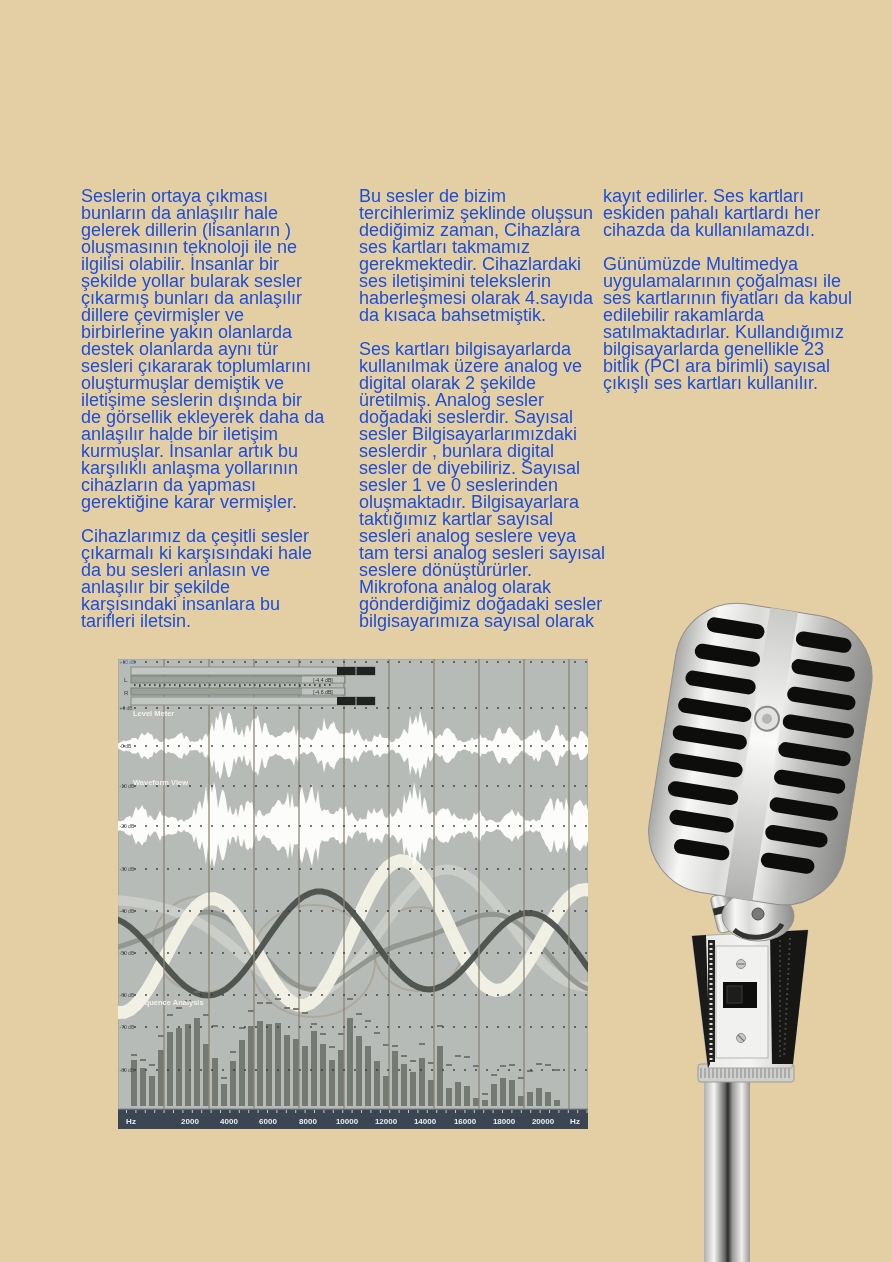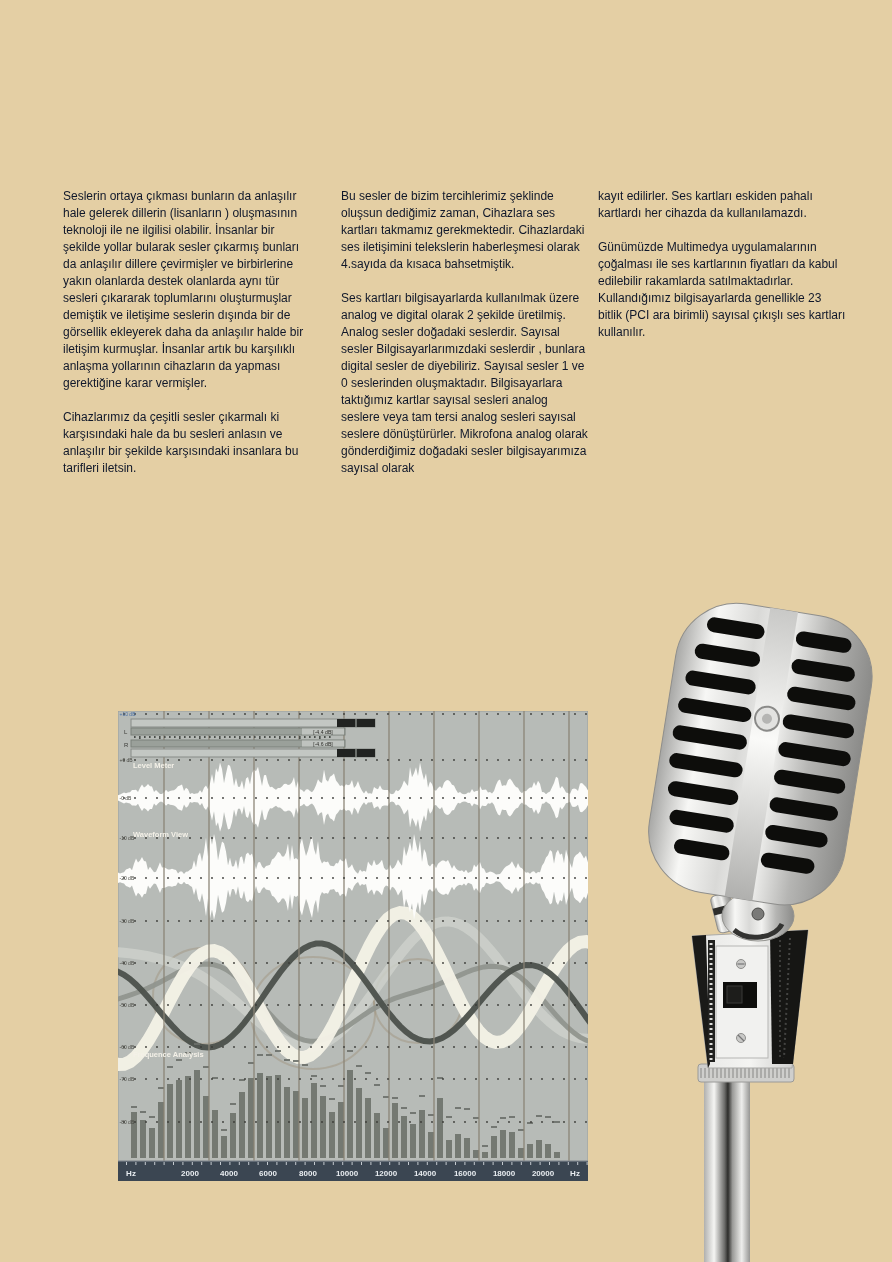--- a/index.html
+++ b/index.html
@@ -1,23 +1,23 @@
 <!DOCTYPE html>
 <html><head>
 <meta charset="utf-8">
 <style>
   html,body{margin:0;padding:0;}
   body{font-family:"Liberation Sans", sans-serif;}
   .page{position:relative;width:892px;height:1262px;background:#e4cfa4;overflow:hidden;}
-  .col{position:absolute;top:188px;font-size:12px;line-height:17px;color:#0f172a;}
+  .col{position:absolute;top:188px;font-size:18px;line-height:17px;color:#1d4ed8;margin-left:18px;}
   .col p{margin:0 0 17px 0;}
   #col1{left:63px;width:246px;}
   #col2{left:341px;width:248px;}
-  #col3{left:598px;width:250px;}
-  #analyzer{position:absolute;left:118px;top:711px;width:470px;height:470px;text-decoration:underline;}
+  #col3{left:585px;width:250px;}
+  #analyzer{position:absolute;left:118px;top:659px;width:470px;height:470px;text-decoration:underline;}
   #micwrap{position:absolute;left:630px;top:600px;width:262px;height:662px;}
   svg{display:block;}
 </style>
 </head>
 <body>
 
 <div class="page">
 
   <div class="col" id="col1">
     <p>Seslerin ortaya çıkması bunların da anlaşılır hale gelerek dillerin (lisanların ) oluşmasının teknoloji ile ne ilgilisi olabilir. İnsanlar bir şekilde yollar bularak sesler çıkarmış bunları da anlaşılır dillere çevirmişler ve birbirlerine yakın olanlarda destek olanlarda aynı tür sesleri çıkararak toplumlarını oluşturmuşlar demiştik ve iletişime seslerin dışında bir de görsellik ekleyerek daha da anlaşılır halde bir iletişim kurmuşlar. İnsanlar artık bu karşılıklı anlaşma yollarının cihazların da yapması gerektiğine karar vermişler.</p>

